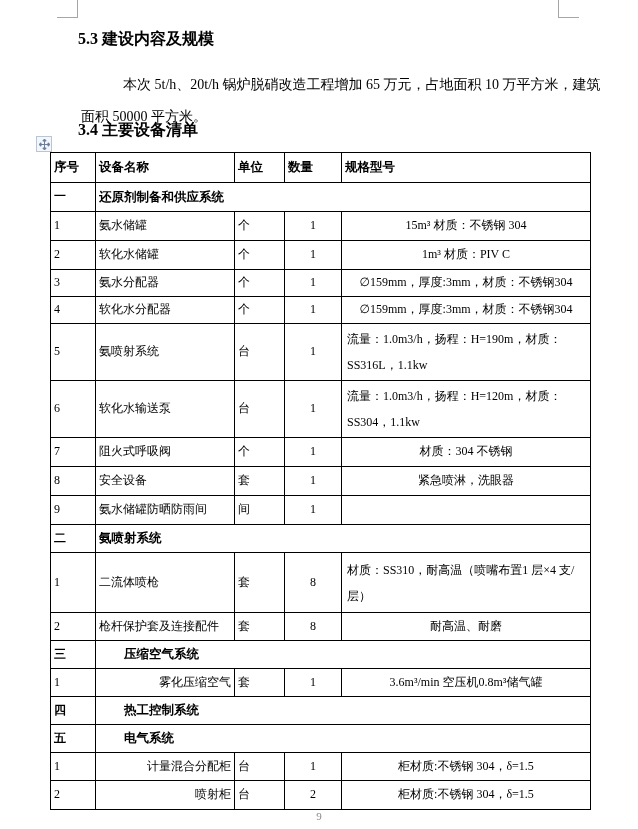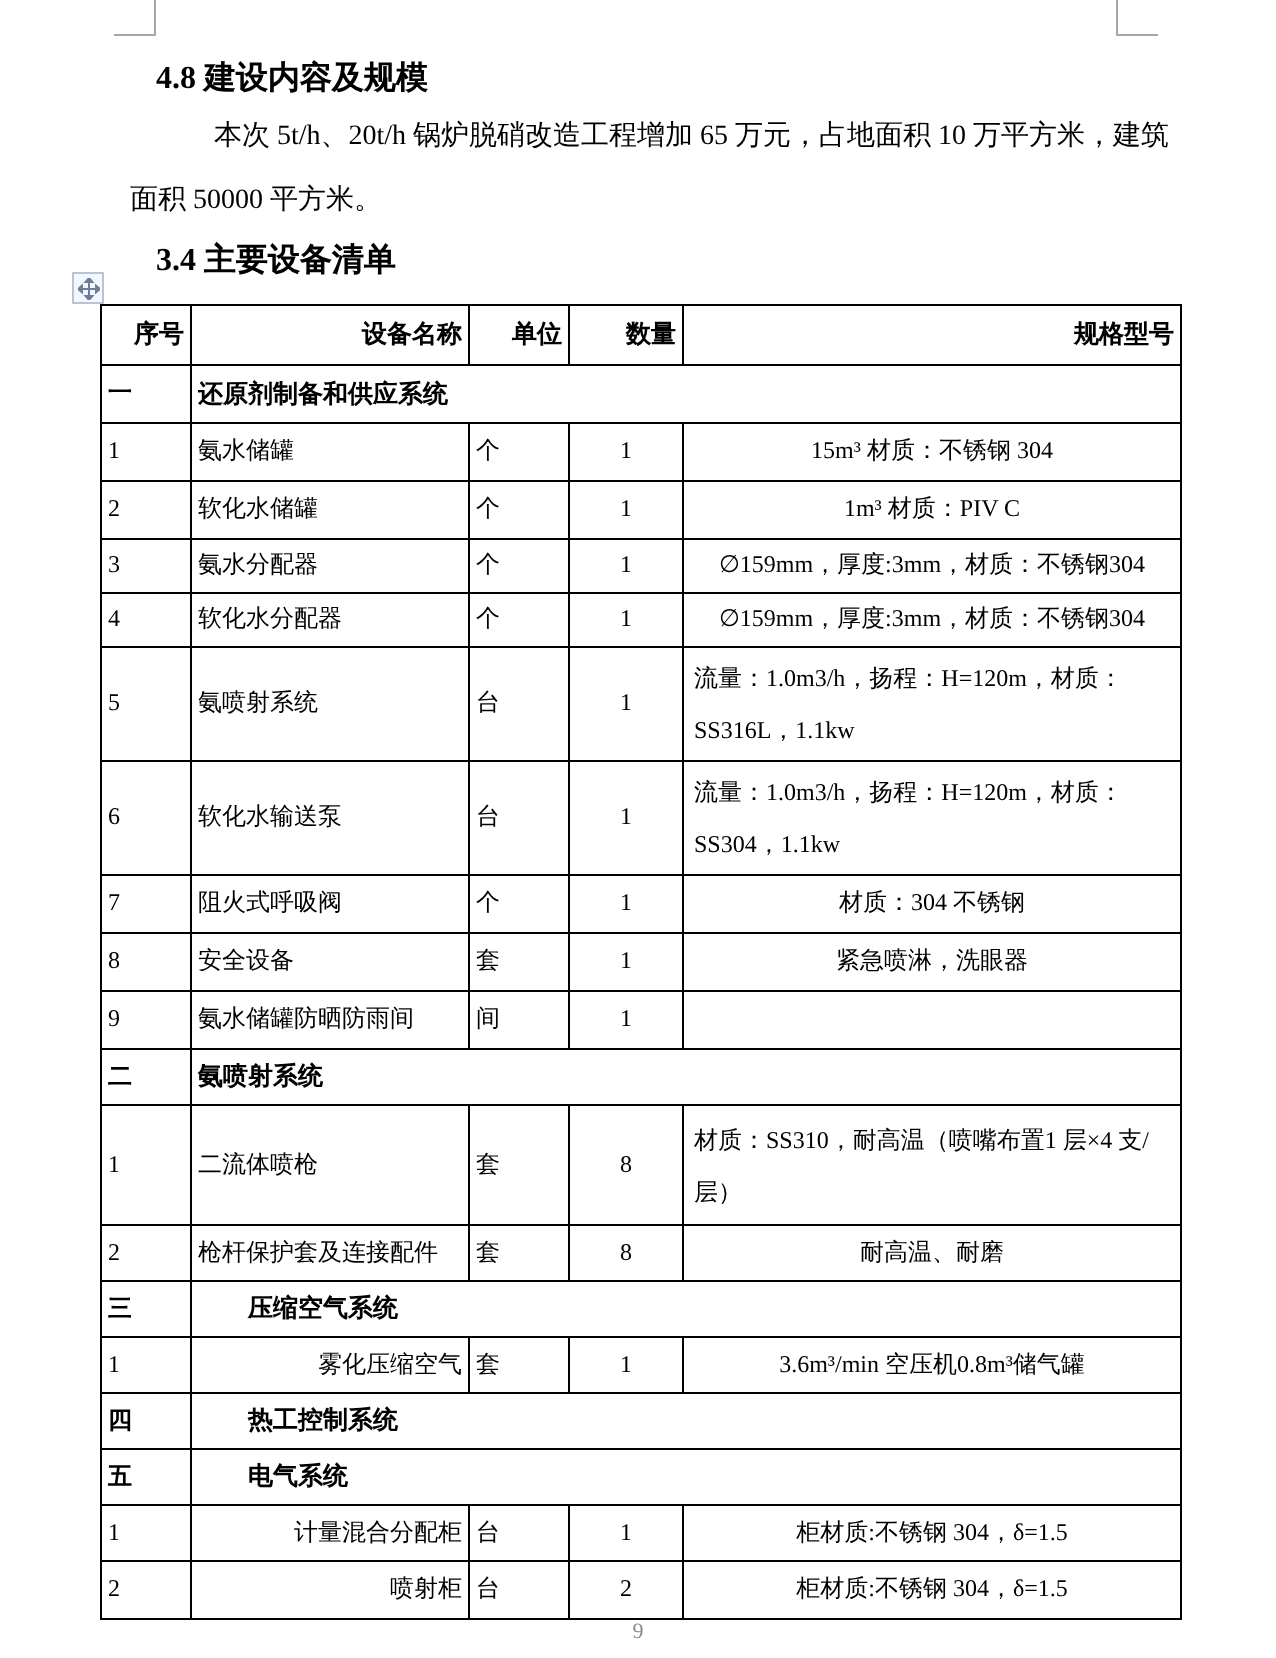--- a/index.html
+++ b/index.html
@@ -7,57 +7,57 @@
     width:638px;height:829px;position:relative;background:#ffffff;
     font-family:"Liberation Serif","DejaVu Serif",serif;color:#000;overflow:hidden;
   }
   .crop-mark{position:absolute;top:0;width:20px;height:17px;}
   .crop-mark.left{left:57px;border-right:1px solid #a6a6a6;border-bottom:1px solid #a6a6a6;}
   .crop-mark.right{left:558px;border-left:1px solid #a6a6a6;border-bottom:1px solid #a6a6a6;}
   .heading{position:absolute;left:78px;font-weight:bold;font-size:16px;white-space:nowrap;}
   .h33{top:29px;}
   .h34{top:120px;}
   .body-para{
-    position:absolute;left:65px;top:53px;width:522px;margin:0;
+    position:absolute;left:65px;top:53px;width:522px;margin:16px;
     font-size:14px;line-height:32px;text-indent:42px;
   }
   .table-handle{
     position:absolute;left:36px;top:136px;width:14px;height:14px;
     border:1px solid #b9c4d4;background:#f3f6fa;
     display:flex;align-items:center;justify-content:center;cursor:move;
   }
   table.equip{
     position:absolute;left:50px;top:152px;width:540px;
     border-collapse:collapse;table-layout:fixed;font-size:12px;
   }
   .equip th,.equip td{
     border:1px solid #000;padding:0 3px;vertical-align:middle;line-height:1.3;overflow:hidden;
   }
-  .equip th{font-weight:bold;font-size:12.5px;text-align:right;}
+  .equip th{font-weight:bold;font-size:12.5px;text-align:left;}
   .c-no{padding-left:5px;}
   .c-no.bold{font-weight:bold;}
   .c-sec{font-weight:bold;font-size:12.5px;padding-left:6px;}
   .c-name{padding-left:6px;}
   .c-name.center{text-align:right;padding-left:3px;}
   .c-unit{padding-left:6px;}
   .c-qty{text-align:center;}
   .c-spec{text-align:center;margin-left:48px;}
   .c-spec.multiline{text-align:left;line-height:26px;padding-left:5px;}
   .page-number{
     position:absolute;left:0;right:0;top:810px;text-align:center;
     font-size:11px;color:#8a8a8a;
   }
 </style>
 </head>
 <body>
 
 <div class="crop-mark left"></div>
 <div class="crop-mark right"></div>
 
-<div class="heading h33">4.8 建设内容及规模</div>
+<div class="heading h33">5.3 建设内容及规模</div>
 <p class="body-para">本次 5t/h、20t/h 锅炉脱硝改造工程增加 65 万元，占地面积 10 万平方米，建筑面积 50000 平方米。</p>
 <div class="heading h34">3.4 主要设备清单</div>
 
 <div class="table-handle">
   <svg width="11" height="11" viewBox="0 0 11 11">
     <g stroke="#6b7f99" stroke-width="1" fill="#6b7f99">
       <line x1="5.5" y1="1" x2="5.5" y2="10"></line>
       <line x1="1" y1="5.5" x2="10" y2="5.5"></line>
       <path d="M5.5 0 L3.8 2 L7.2 2 Z"></path>
       <path d="M5.5 11 L3.8 9 L7.2 9 Z"></path>
@@ -115,21 +115,21 @@
         <td class="c-name">软化水分配器</td>
         <td class="c-unit">个</td>
         <td class="c-qty">1</td>
         <td class="c-spec">∅159mm，厚度:3mm，材质：不锈钢304</td>
       </tr>
       <tr style="height: 57px;">
         <td class="c-no">5</td>
         <td class="c-name">氨喷射系统</td>
         <td class="c-unit">台</td>
         <td class="c-qty">1</td>
-        <td class="c-spec multiline">流量：1.0m3/h，扬程：H=120m，材质：SS316L，1.1kw</td>
+        <td class="c-spec multiline">流量：1.0m3/h，扬程：H=190m，材质：SS316L，1.1kw</td>
       </tr>
       <tr style="height: 57px;">
         <td class="c-no">6</td>
         <td class="c-name">软化水输送泵</td>
         <td class="c-unit">台</td>
         <td class="c-qty">1</td>
         <td class="c-spec multiline">流量：1.0m3/h，扬程：H=120m，材质：SS304，1.1kw</td>
       </tr>
       <tr style="height: 29px;">
         <td class="c-no">7</td>

